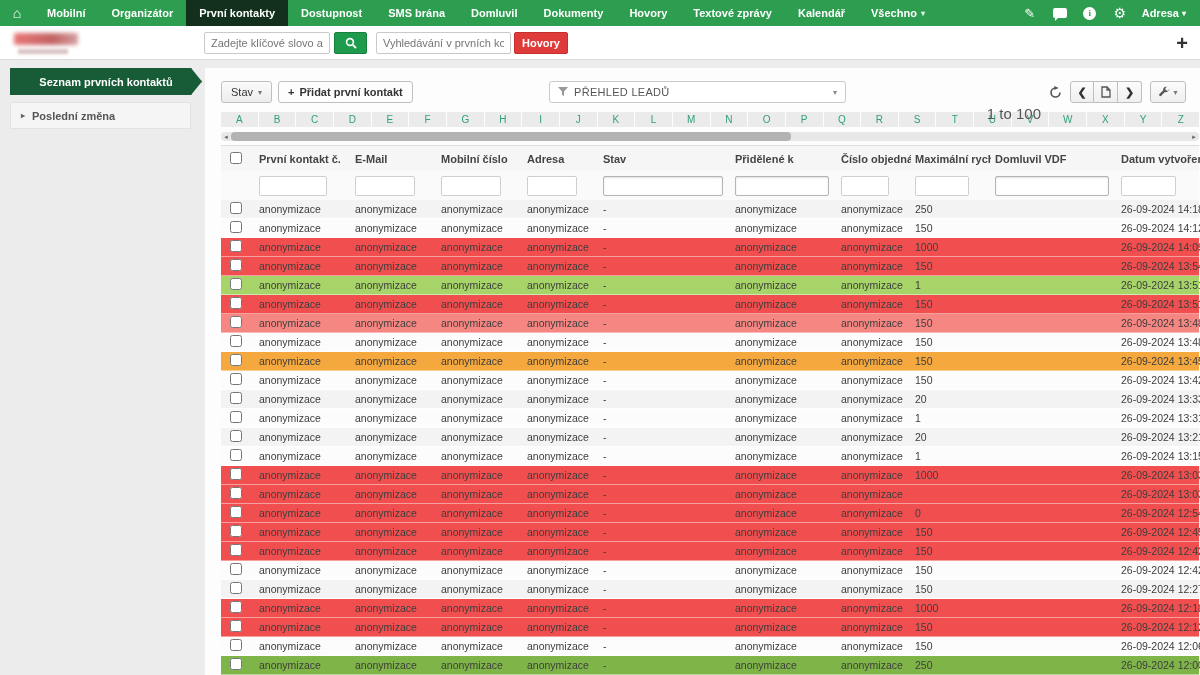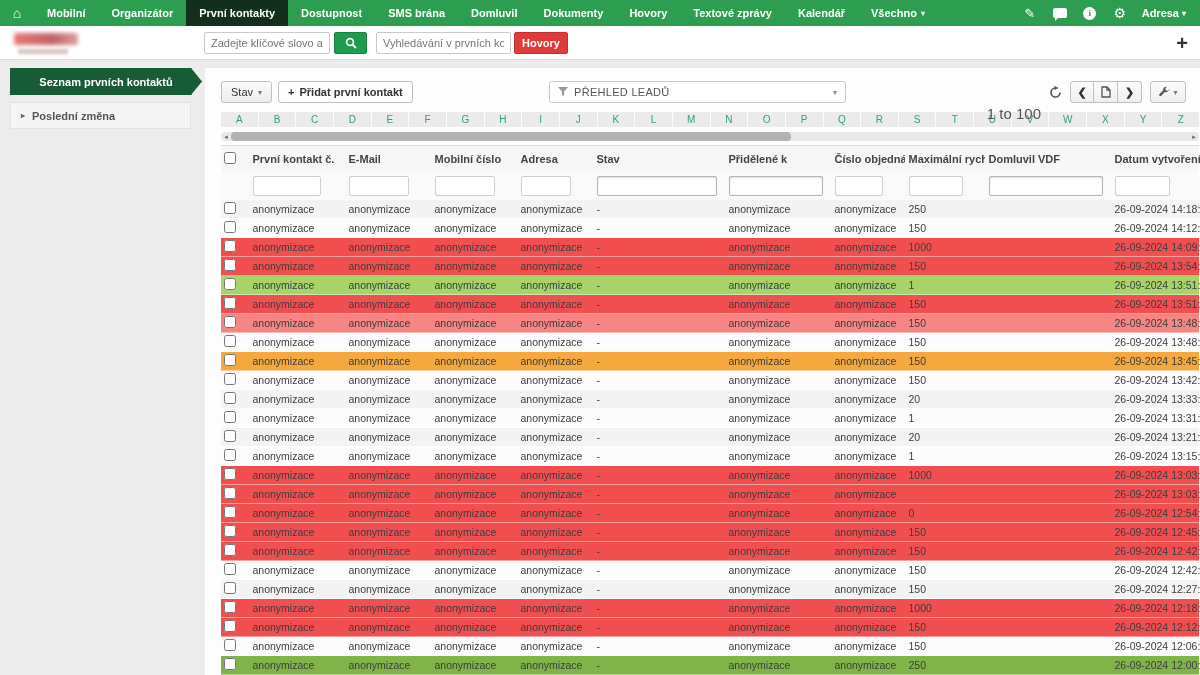--- a/index.html
+++ b/index.html
@@ -67,21 +67,21 @@
 
   
   .grid { width:978px; }
   .letters { display:flex; gap:1px; margin-bottom:5px; }
   .letter-cell { flex:1; height:15px; background:#ebebeb; color:#2f9e7c; font-size:10px; display:flex; align-items:center; justify-content:center; cursor:pointer; }
   .hscroll { height:9px; background:#e8e8e8; border-radius:4px; position:relative; margin-bottom:4px; }
   .hs-arrow { position:absolute; top:0; height:9px; width:10px; font-size:7px; color:#666; display:flex; align-items:center; justify-content:center; cursor:pointer; }
   .hs-arrow.right { right:0; }
   .hs-thumb { position:absolute; left:10px; top:0; height:9px; width:560px; background:#b3b3b3; border-radius:4px; cursor:pointer; }
 
-  .thead, .frow, .drow { display:flex; align-items:center;justify-content:center; }
+  .thead, .frow, .drow { display:flex; align-items:center; }
   .thead { height:26px; border-top:1px solid #dcdcdc; background:#f6f6f6; font-size:11px; font-weight:700; color:#444; }
   .hcell { padding:0 4px; white-space:nowrap; overflow:hidden; cursor:pointer; }
   .frow { height:29px; background:#fafafa; }
   .fcell { padding:0 4px; }
   .flt { height:20px; border:1px solid #cfcfcf; border-radius:2px; background:#fff; outline:none; font-size:10px; padding:0 4px; }
   .flt.sel { border:1px solid #b5b5b5; box-shadow:inset 0 1px 2px rgba(0,0,0,.12); }
   .tbody { font-size:10.5px; color:#3d3d3d; }
   .drow { height:19px; border-bottom:1px solid #fff; }
   .dcell { padding:0 4px; white-space:nowrap; overflow:hidden; }
   .cb { width:12px; height:12px; margin-left:5px; cursor:pointer; }

